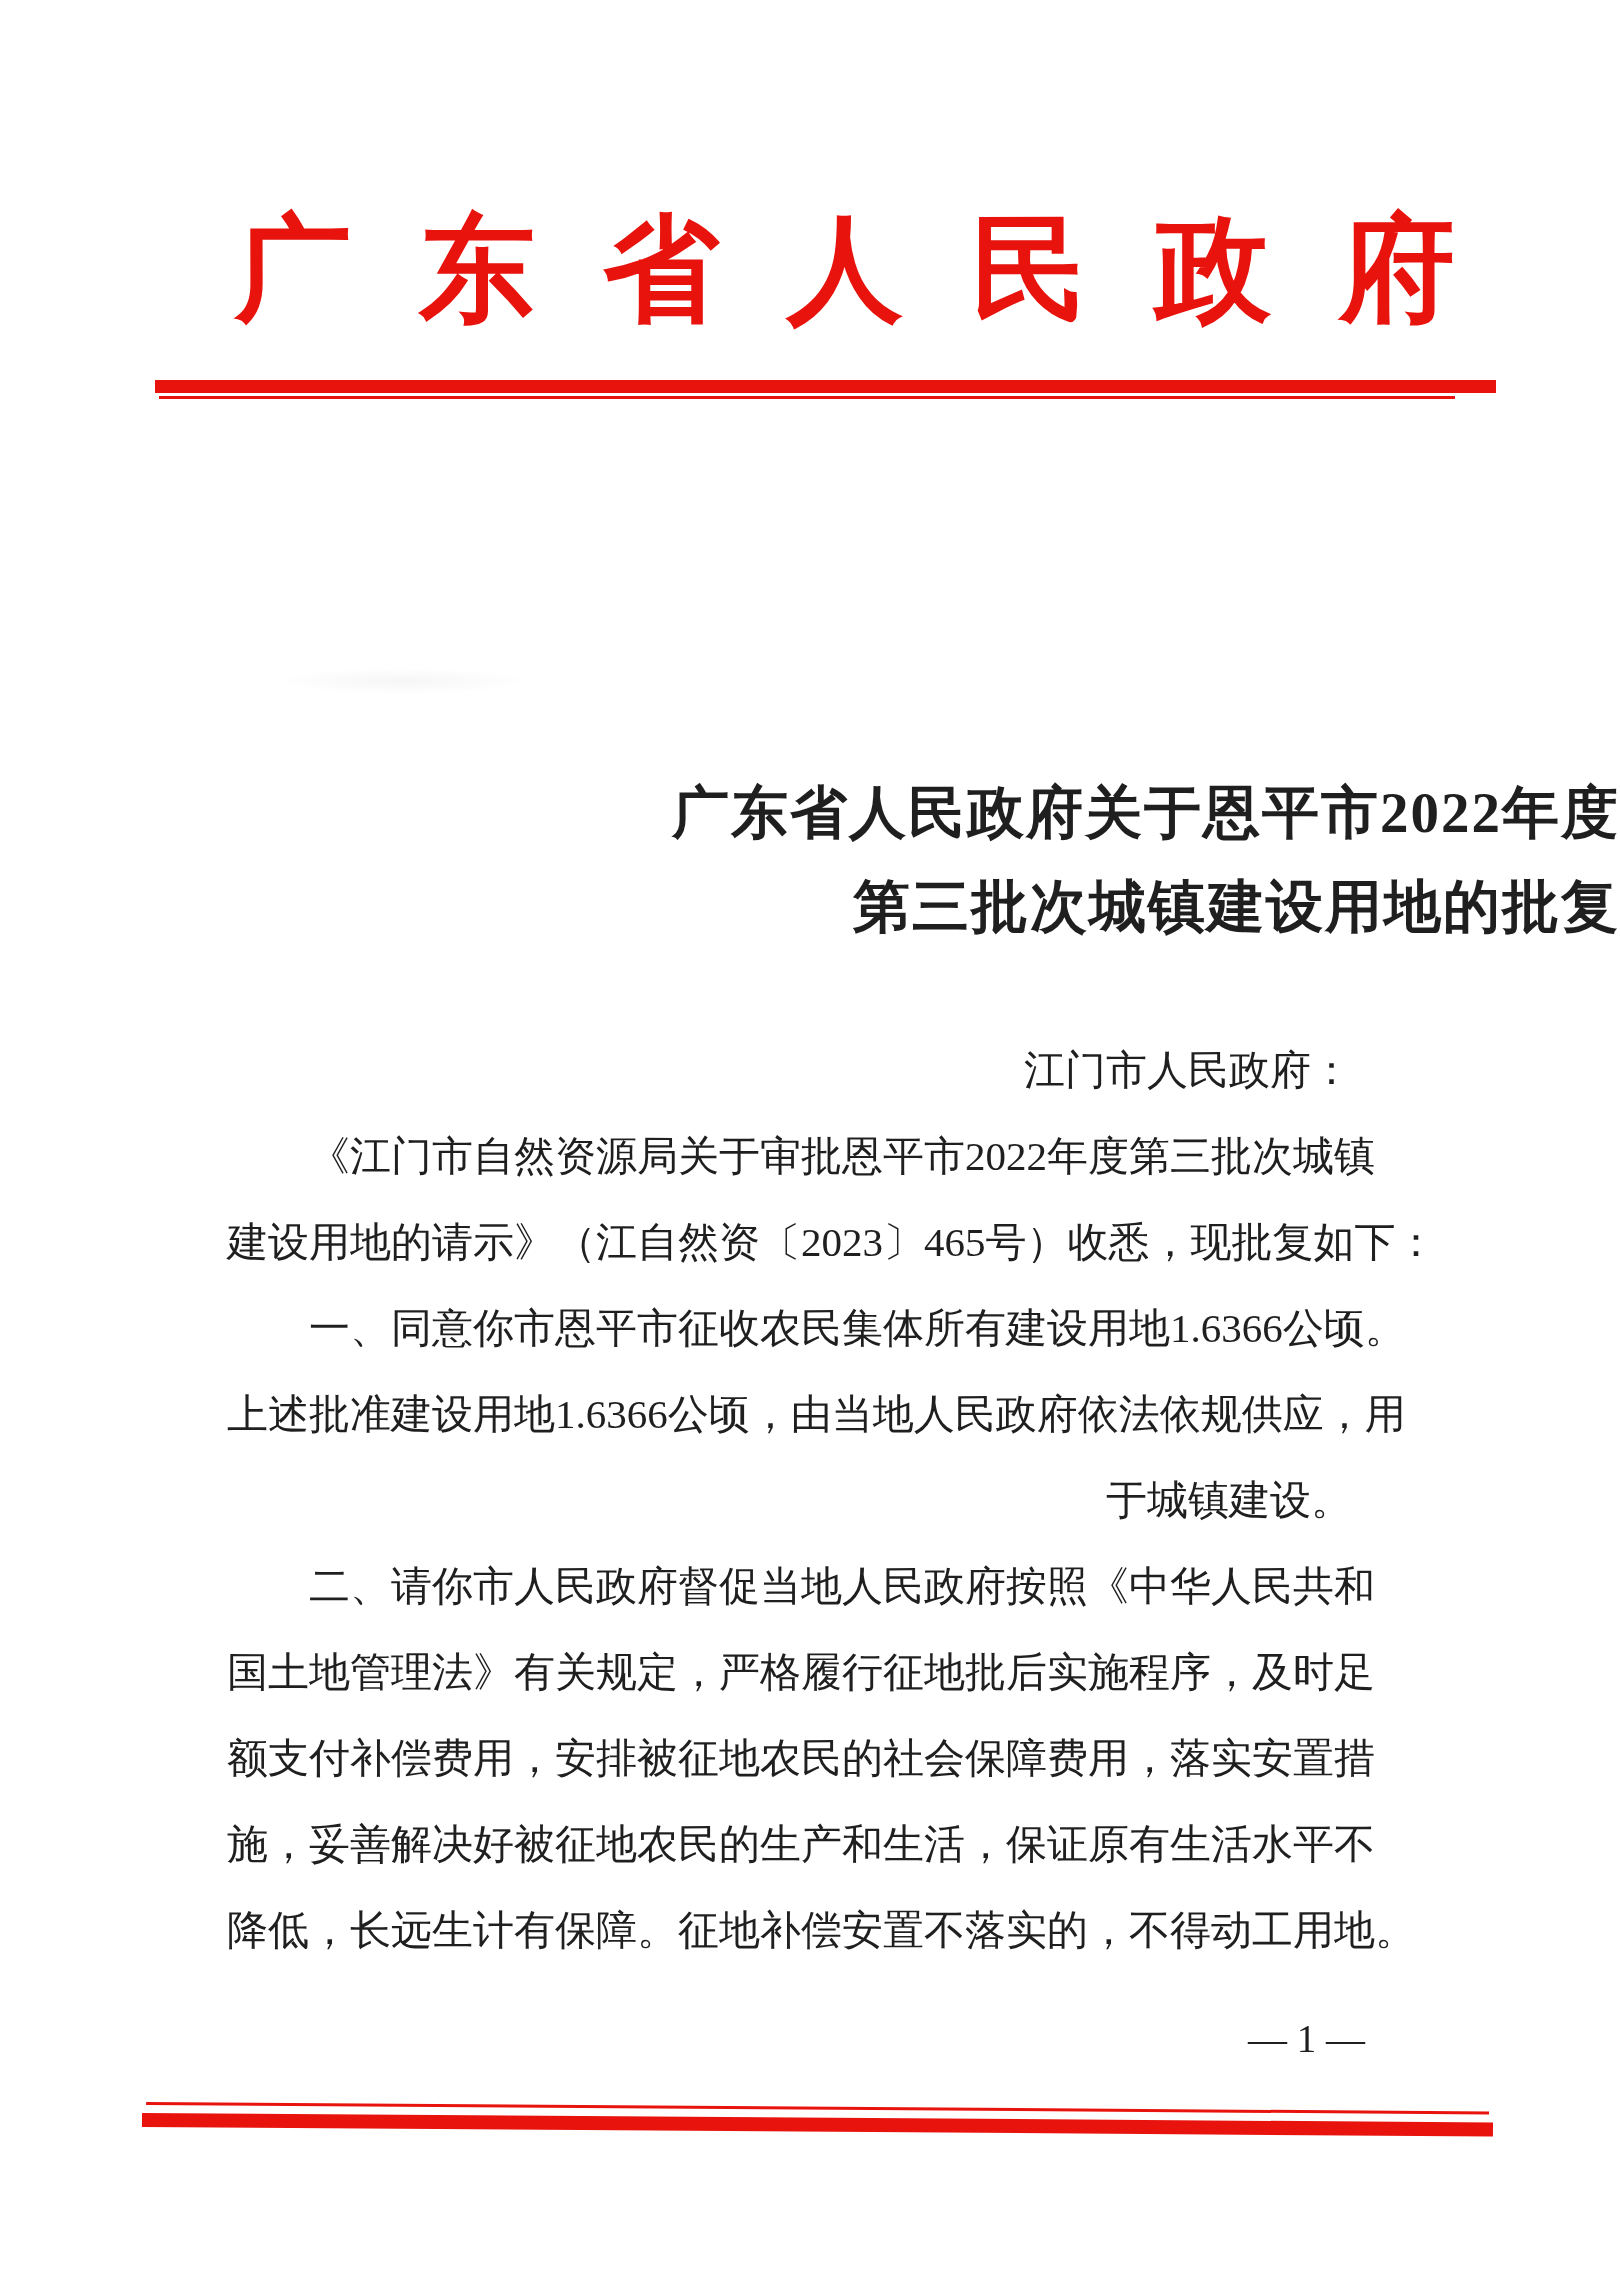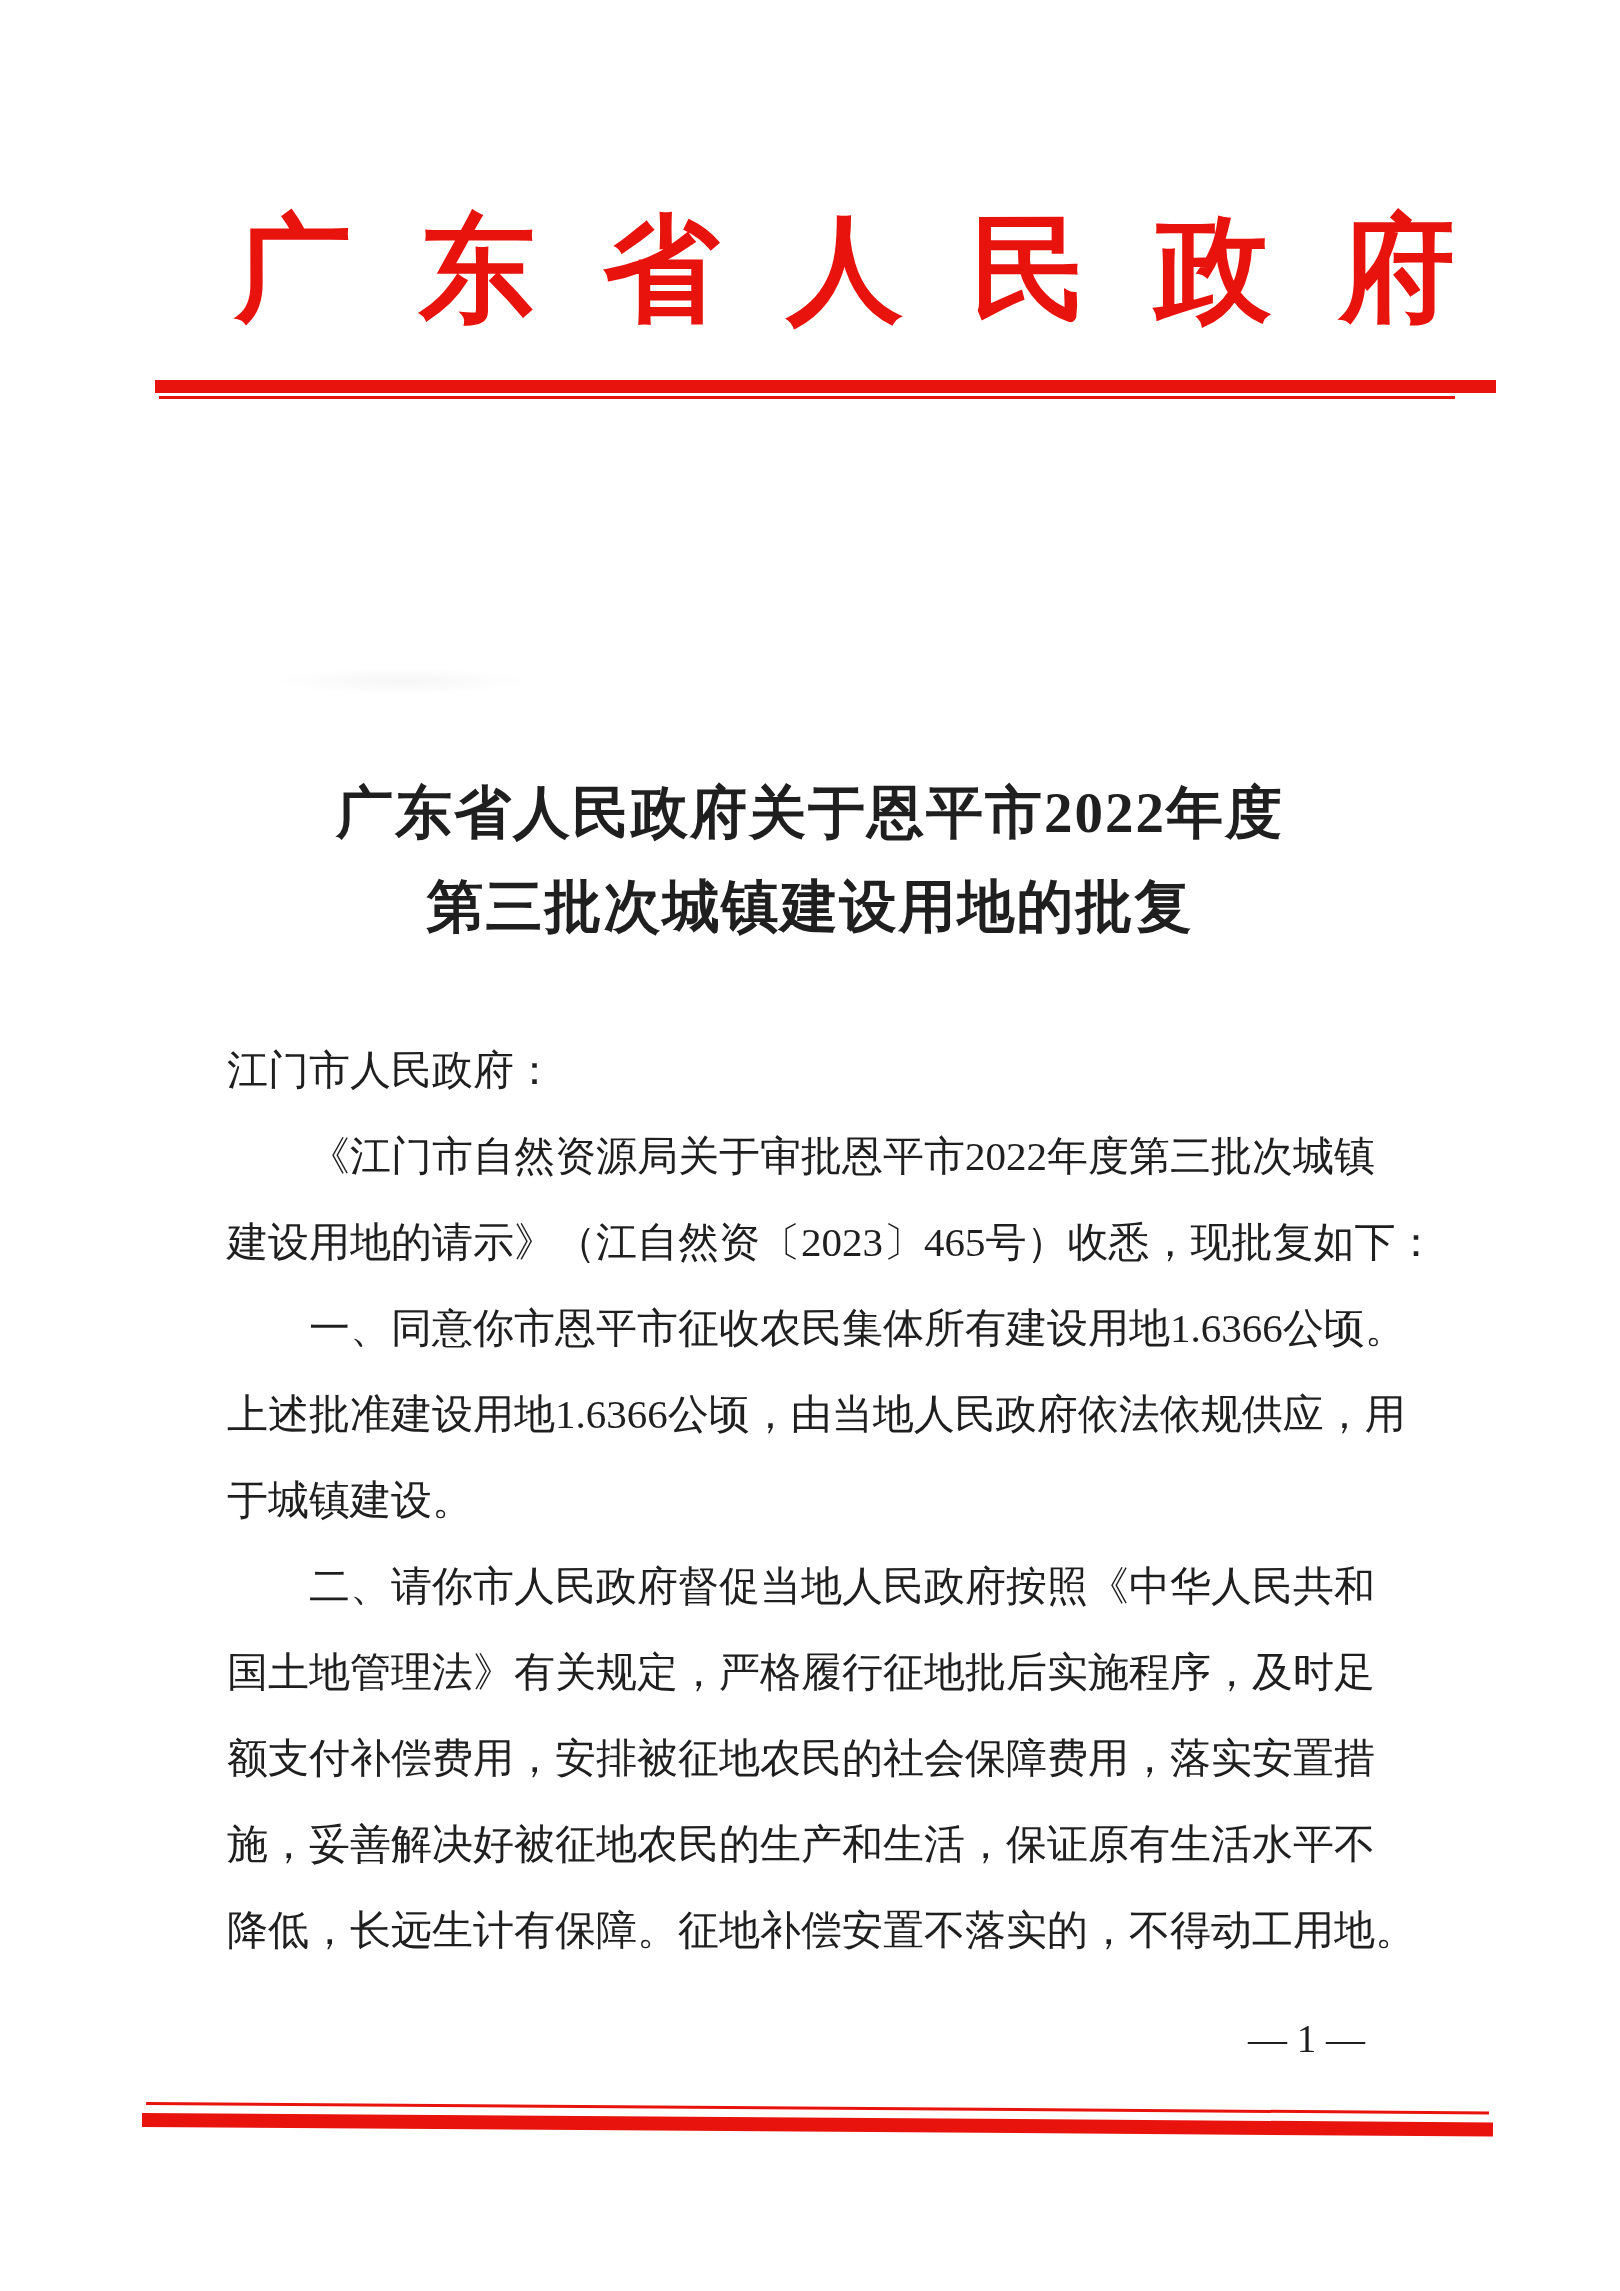--- a/index.html
+++ b/index.html
@@ -23,27 +23,28 @@
   .rule-top-thick{left:155px;top:380px;width:1341px;height:12.7px;}
   .rule-top-thin{left:159px;top:396px;width:1296px;height:2.9px;}
   
   .doc-number{
     position:absolute;top:466px;right:260px;
     font-size:43px;line-height:59px;white-space:nowrap;
   }
   
   .doc-title{
     position:absolute;left:0;top:766px;width:1620px;
-    text-align:center;font-size:57px;font-weight:bold;line-height:94px;
+    text-align:right;font-size:57px;font-weight:bold;line-height:94px;
     letter-spacing:2px;
   }
   
   .body-block{
     position:absolute;left:227px;top:1027px;width:1125px;
     font-size:41px;
+    text-align:right;
   }
   .bline{
     height:86px;line-height:86px;width:1125px;box-sizing:border-box;
     white-space:nowrap;
   }
   .jline{display:flex;justify-content:space-between;align-items:center;}
   .jline span{display:block;line-height:86px;}
   .indent{padding-left:82px;}
   
   .page-number{

